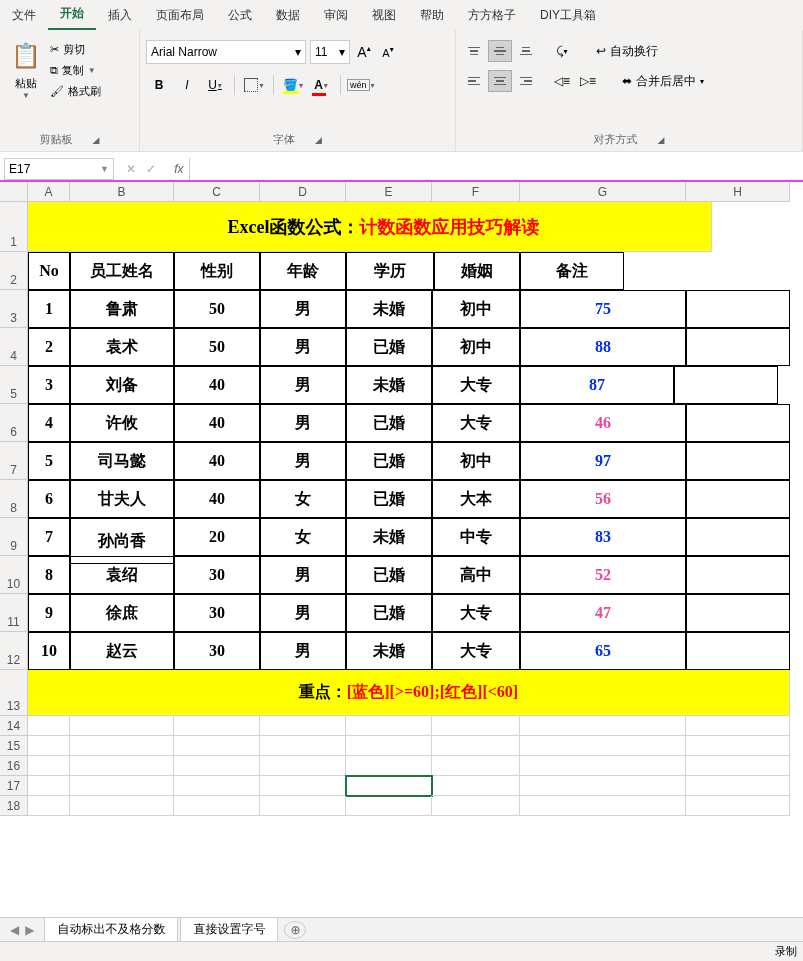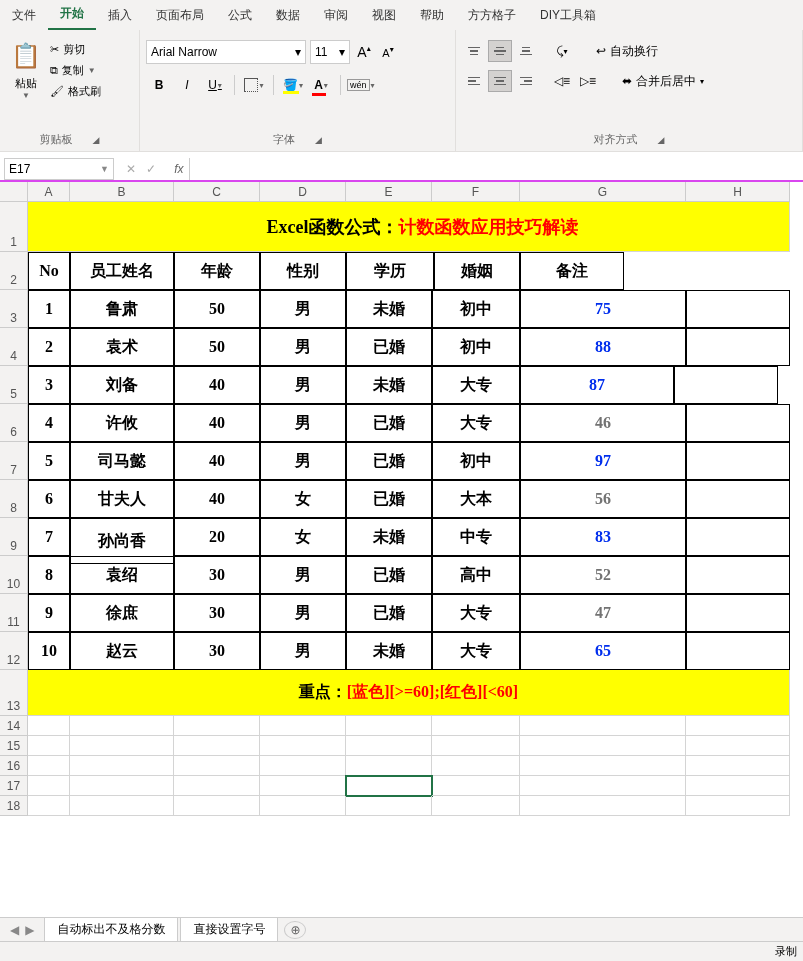--- a/index.html
+++ b/index.html
@@ -71,21 +71,21 @@
 .row { display: flex; }
 .cell { border-right: 1px solid #d4d4d4; border-bottom: 1px solid #d4d4d4; overflow: hidden; display: flex; align-items: center; justify-content: center; }
 
 
 .title-row { background: #ffff00; font-weight: bold; font-size: 18px; font-family: SimSun, serif; }
 .title-black { color: #000; }
 .title-red { color: #ff0000; }
 .hdr-cell { font-weight: bold; font-size: 16px; border: 1.5px solid #000 !important; font-family: SimSun, serif; }
 .data-cell { font-weight: bold; font-size: 16px; border: 1.5px solid #000 !important; font-family: SimSun, serif; }
 .score-blue { color: #002eed; }
-.score-red { color: #737373; }
+.score-red { color: #ec4899; }
 .note-row { background: #ffff00; font-weight: bold; font-size: 16px; font-family: SimSun, serif; }
 .note-black { color: #000; }
 .note-red { color: #ff0000; }
 
 
 .active-cell { outline: 2px solid #217346; outline-offset: -1px; }
 
 
 .sheet-bar { position: absolute; bottom: 20px; left: 0; right: 0; height: 24px; background: #f3f2f1; display: flex; align-items: center; border-top: 1px solid #ccc; }
 .sheet-nav { display: flex; gap: 6px; padding: 0 10px; color: #888; }
@@ -320,30 +320,30 @@
       <div class="row-h" style="height: 38px;">12</div>
       <div class="row-h" style="height: 46px;">13</div>
       <div class="row-h" style="height: 20px;">14</div>
       <div class="row-h" style="height: 20px;">15</div>
       <div class="row-h" style="height: 20px;">16</div>
       <div class="row-h" style="height: 20px;">17</div>
       <div class="row-h" style="height: 20px;">18</div>
     </div>
   <div class="cells" id="cells">
       <div class="row" style="height: 50px;">
-        <div class="cell title-row" style="width: 762px; height: 50px; padding-left: 28px;">
+        <div class="cell title-row" style="width: 684px; height: 50px; padding-left: 28px;">
           <span class="title-black">Excel函数公式：</span>
           <span class="title-red">计数函数应用技巧解读</span>
         </div>
       </div>
       <div class="row" style="height: 38px;">
         <div class="cell hdr-cell" style="width: 42px; height: 38px;">No</div>
         <div class="cell hdr-cell" style="width: 104px; height: 38px;">员工姓名</div>
+        <div class="cell hdr-cell" style="width: 86px; height: 38px;">性别</div>
         <div class="cell hdr-cell" style="width: 86px; height: 38px;">年龄</div>
-        <div class="cell hdr-cell" style="width: 86px; height: 38px;">性别</div>
         <div class="cell hdr-cell" style="width: 88px; height: 38px;">学历</div>
         <div class="cell hdr-cell" style="width: 86px; height: 38px;">婚姻</div>
         <div class="cell hdr-cell" style="width: 104px; height: 38px;">备注</div>
       </div>
       <div class="row" style="height: 38px;">
         <div class="cell data-cell" style="width: 42px; height: 38px;">1</div>
         <div class="cell data-cell" style="width: 104px; height: 38px;">鲁肃</div>
         <div class="cell data-cell" style="width: 86px; height: 38px;">50</div>
         <div class="cell data-cell" style="width: 86px; height: 38px;">男</div>
         <div class="cell data-cell" style="width: 86px; height: 38px;">未婚</div>

